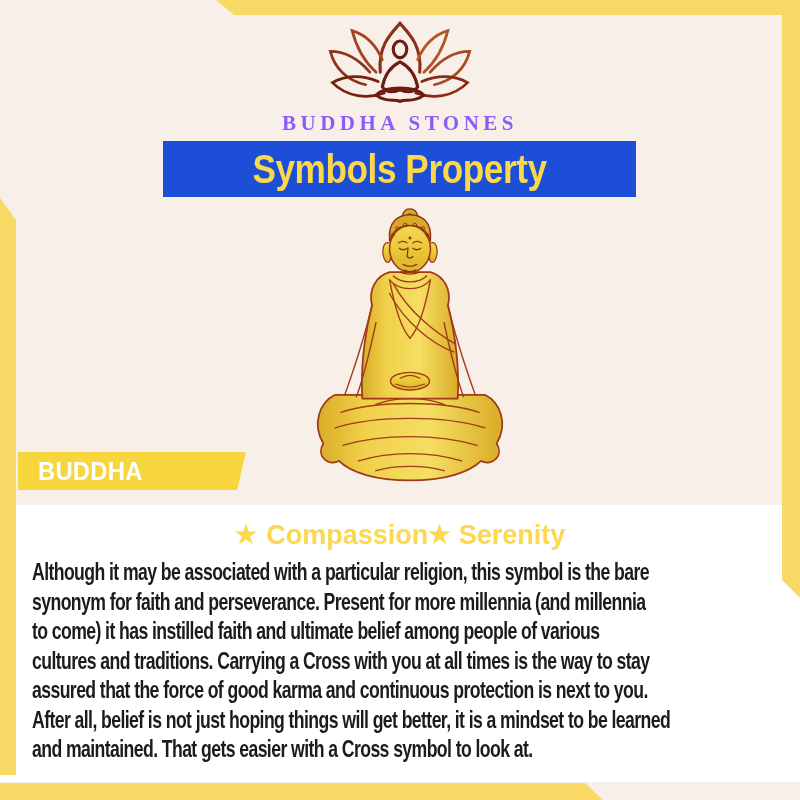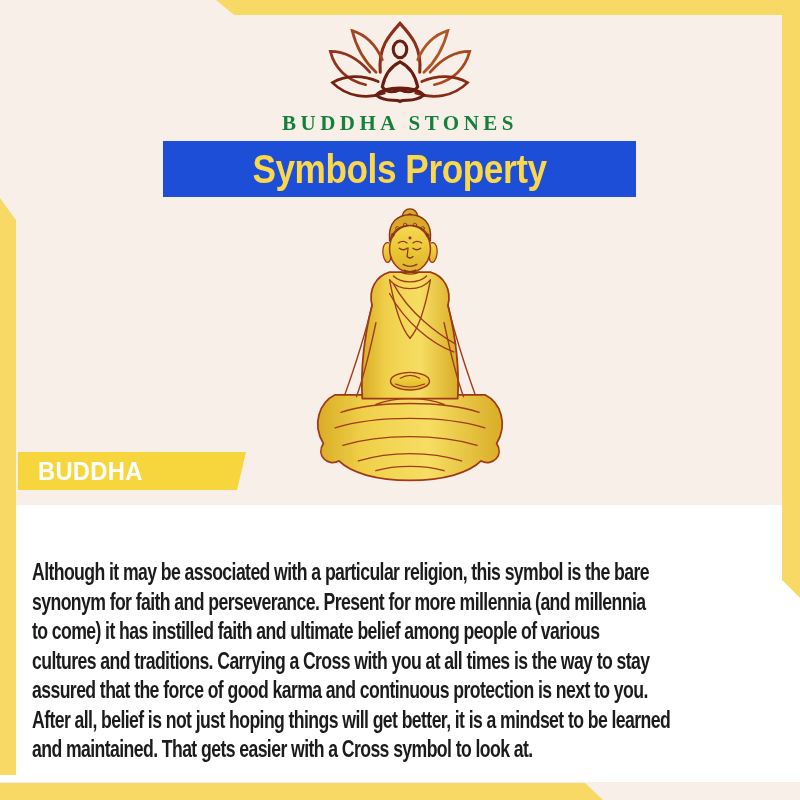--- a/index.html
+++ b/index.html
@@ -19,21 +19,21 @@
     clip-path:polygon(0 0,18px 0,18px 598px,0 580px);}
   .frame-left{left:0;top:198px;width:16px;height:577px;
     clip-path:polygon(0 0,16px 22px,16px 577px,0 577px);}
   .frame-bottom{left:0;top:783px;width:603px;height:17px;
     clip-path:polygon(0 0,585px 0,603px 17px,0 17px);}
   
   .logo-svg{position:absolute;left:322px;top:18px;width:156px;height:96px;}
   .brand-name{
     position:absolute;left:0;top:111px;width:800px;text-align:center;
     font-family:"Liberation Serif",serif;font-size:21px;font-weight:600;
-    color:#15803d;letter-spacing:4.5px;
+    color:#8b5cf6;letter-spacing:4.5px;
   }
   
   .heading-bar{
     position:absolute;left:163px;top:141px;width:473px;height:56px;
     background:#1d4ed8;
   }
   .heading-text{
     width:100%;height:56px;line-height:56px;text-align:center;
     font-size:40px;font-weight:bold;color:#fbd74b;letter-spacing:-0.5px;
     transform:scaleX(0.88);transform-origin:50% 50%;
@@ -181,20 +181,23 @@
         <path d="M52,264 C85,254 125,254 158,264"></path>
         <path d="M70,274 C90,268 120,268 140,274"></path>
       </g>
     </g>
   </svg>
 
   <div class="badge">
     <span class="badge-label">BUDDHA SYMBOL</span>
   </div>
 
+  <div class="subtitle">
+    <span class="star lead">★</span><span>Compassion</span><span class="star">★</span><span class="gap"></span><span>Serenity</span>
+  </div>
 
   <div class="description">Although it may be associated with a particular religion, this symbol is the bare
 synonym for faith and perseverance. Present for more millennia (and millennia
 to come) it has instilled faith and ultimate belief among people of various
 cultures and traditions. Carrying a Cross with you at all times is the way to stay
 assured that the force of good karma and continuous protection is next to you.
 After all, belief is not just hoping things will get better, it is a mindset to be learned
 and maintained. That gets easier with a Cross symbol to look at.</div>
 
 </div>

